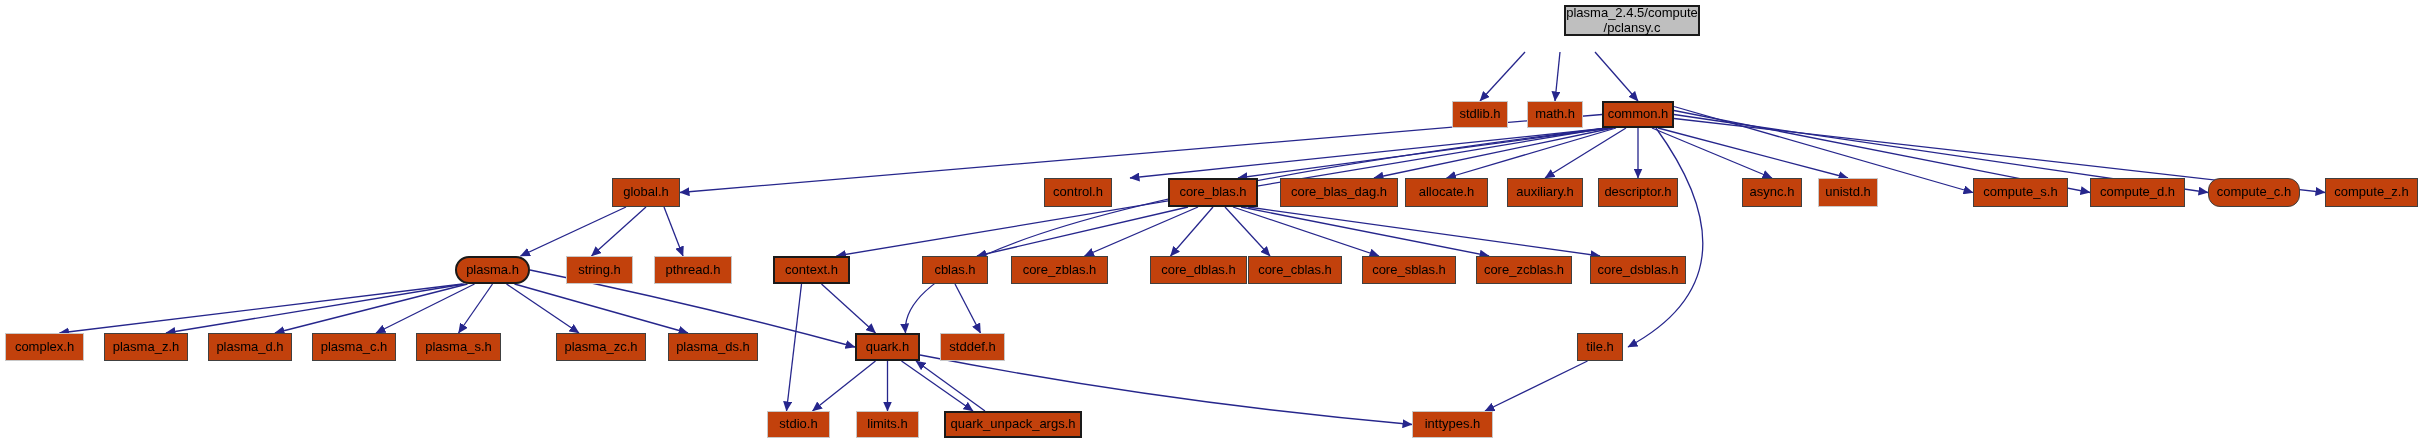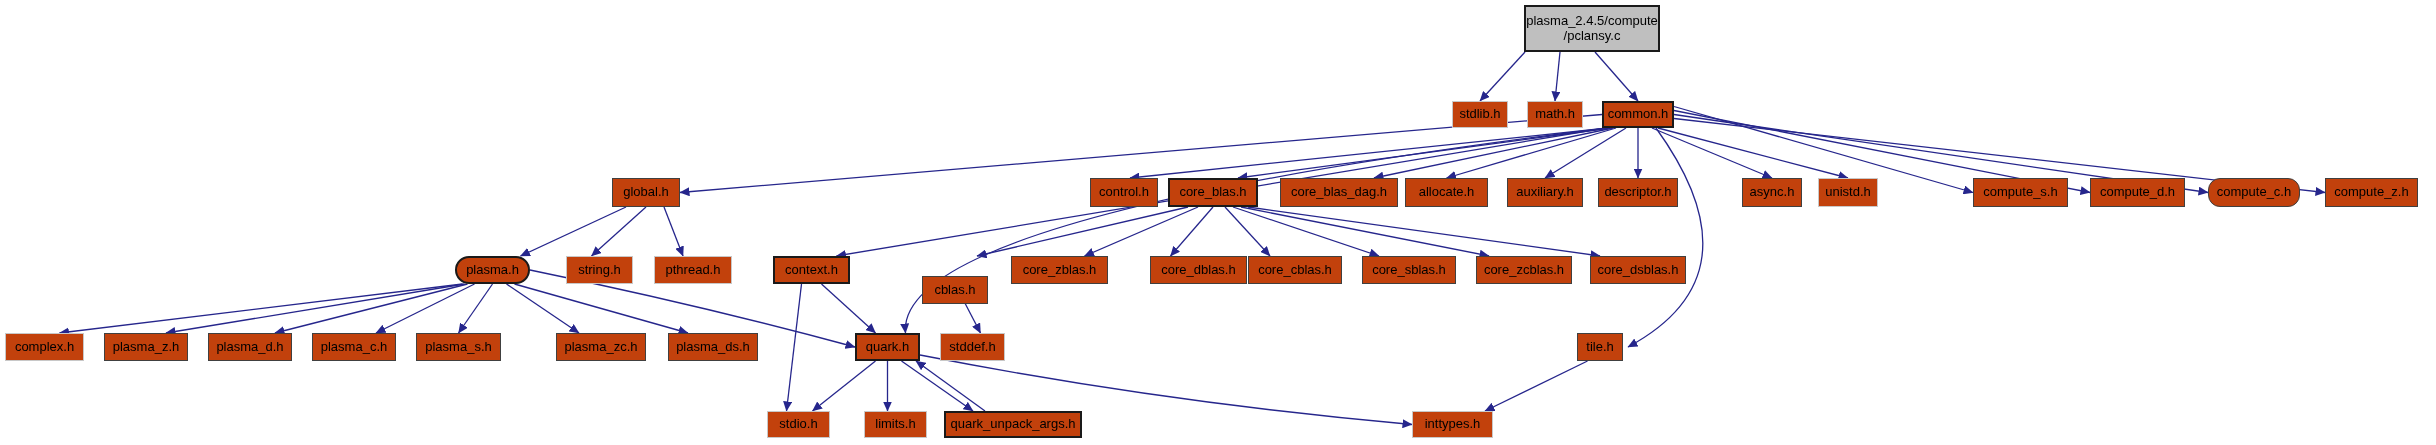--- a/index.html
+++ b/index.html
@@ -68,57 +68,57 @@
         <path d="M955,284 L980.5,333" class="edge" stroke="#26268c" marker-end="url(#arrow)"></path>
         <path d="M875.5,361 L812.5,411" class="edge" stroke="#26268c" marker-end="url(#arrow)"></path>
         <path d="M887.5,361 L887.5,411" class="edge" stroke="#26268c" marker-end="url(#arrow)"></path>
         <path d="M901.5,361 L973,411" class="edge" stroke="#26268c" marker-end="url(#arrow)"></path>
         <path d="M920,355 Q1160,402 1412,424.5" class="edge" stroke="#26268c" marker-end="url(#arrow)"></path>
         <path d="M985,411 L916,361" class="edge" stroke="#26268c" marker-end="url(#arrow)"></path>
         <path d="M1587.5,361 L1485,411" class="edge" stroke="#26268c" marker-end="url(#arrow)"></path>
       </g>
   </svg>
   <div id="node-group">
-      <div class="node root" style="left: 1524px; top: 5px; width: 136px; height: 47px;">plasma_2.4.5/compute
+      <div class="node root" style="left: 1564px; top: 5px; width: 136px; height: 31px;">plasma_2.4.5/compute
 /pclansy.c</div>
       <div class="node sys" style="left: 1452px; top: 101px; width: 56px; height: 27px;">stdlib.h</div>
       <div class="node sys" style="left: 1527px; top: 101px; width: 56px; height: 27px;">math.h</div>
       <div class="node bold" style="left: 1602px; top: 101px; width: 72px; height: 27px;">common.h</div>
       <div class="node proj" style="left: 612px; top: 178px; width: 68px; height: 29px;">global.h</div>
-      <div class="node proj" style="left: 1090px; top: 178px; width: 68px; height: 29px;">control.h</div>
+      <div class="node proj" style="left: 1044px; top: 178px; width: 68px; height: 29px;">control.h</div>
       <div class="node bold" style="left: 1168px; top: 178px; width: 90px; height: 29px;">core_blas.h</div>
       <div class="node proj" style="left: 1280px; top: 178px; width: 118px; height: 29px;">core_blas_dag.h</div>
       <div class="node proj" style="left: 1405px; top: 178px; width: 83px; height: 29px;">allocate.h</div>
       <div class="node proj" style="left: 1507px; top: 178px; width: 76px; height: 29px;">auxiliary.h</div>
       <div class="node proj" style="left: 1598px; top: 178px; width: 80px; height: 29px;">descriptor.h</div>
       <div class="node proj" style="left: 1742px; top: 178px; width: 60px; height: 29px;">async.h</div>
       <div class="node sys" style="left: 1818px; top: 178px; width: 60px; height: 29px;">unistd.h</div>
       <div class="node proj" style="left: 1973px; top: 178px; width: 95px; height: 29px;">compute_s.h</div>
       <div class="node proj" style="left: 2090px; top: 178px; width: 95px; height: 29px;">compute_d.h</div>
       <div class="node proj" style="left: 2208px; top: 178px; width: 92px; height: 29px; border-radius: 12px;">compute_c.h</div>
       <div class="node proj" style="left: 2325px; top: 178px; width: 93px; height: 29px;">compute_z.h</div>
       <div class="node bold" style="left: 455px; top: 256px; width: 75px; height: 28px; border-radius: 14px;">plasma.h</div>
       <div class="node sys" style="left: 566px; top: 256px; width: 67px; height: 28px;">string.h</div>
       <div class="node sys" style="left: 654px; top: 256px; width: 78px; height: 28px;">pthread.h</div>
       <div class="node bold" style="left: 773px; top: 256px; width: 77px; height: 28px;">context.h</div>
-      <div class="node proj" style="left: 922px; top: 256px; width: 66px; height: 28px; margin-top: 20px;">cblas.h</div>
+      <div class="node proj" style="left: 922px; top: 256px; width: 66px; height: 28px;">cblas.h</div>
       <div class="node proj" style="left: 1011px; top: 256px; width: 97px; height: 28px;">core_zblas.h</div>
       <div class="node proj" style="left: 1130px; top: 256px; width: 97px; height: 28px; margin-left: 20px;">core_dblas.h</div>
       <div class="node proj" style="left: 1248px; top: 256px; width: 94px; height: 28px;">core_cblas.h</div>
       <div class="node proj" style="left: 1362px; top: 256px; width: 94px; height: 28px;">core_sblas.h</div>
       <div class="node proj" style="left: 1476px; top: 256px; width: 96px; height: 28px;">core_zcblas.h</div>
       <div class="node proj" style="left: 1590px; top: 256px; width: 96px; height: 28px;">core_dsblas.h</div>
       <div class="node sys" style="left: 5px; top: 333px; width: 79px; height: 28px;">complex.h</div>
       <div class="node proj" style="left: 104px; top: 333px; width: 84px; height: 28px;">plasma_z.h</div>
       <div class="node proj" style="left: 208px; top: 333px; width: 84px; height: 28px;">plasma_d.h</div>
       <div class="node proj" style="left: 312px; top: 333px; width: 84px; height: 28px;">plasma_c.h</div>
       <div class="node proj" style="left: 416px; top: 333px; width: 85px; height: 28px;">plasma_s.h</div>
       <div class="node proj" style="left: 556px; top: 333px; width: 90px; height: 28px;">plasma_zc.h</div>
       <div class="node proj" style="left: 668px; top: 333px; width: 90px; height: 28px;">plasma_ds.h</div>
       <div class="node bold" style="left: 855px; top: 333px; width: 65px; height: 28px;">quark.h</div>
       <div class="node sys" style="left: 940px; top: 333px; width: 65px; height: 28px;">stddef.h</div>
       <div class="node proj" style="left: 1577px; top: 333px; width: 46px; height: 28px;">tile.h</div>
       <div class="node sys" style="left: 767px; top: 411px; width: 63px; height: 27px;">stdio.h</div>
-      <div class="node sys" style="left: 856px; top: 411px; width: 63px; height: 27px; margin-left: 8px;">limits.h</div>
+      <div class="node sys" style="left: 856px; top: 411px; width: 63px; height: 27px;">limits.h</div>
       <div class="node bold" style="left: 944px; top: 411px; width: 138px; height: 27px;">quark_unpack_args.h</div>
       <div class="node sys" style="left: 1412px; top: 411px; width: 81px; height: 27px;">inttypes.h</div>
     </div>
 </div>
 
 </body></html>

